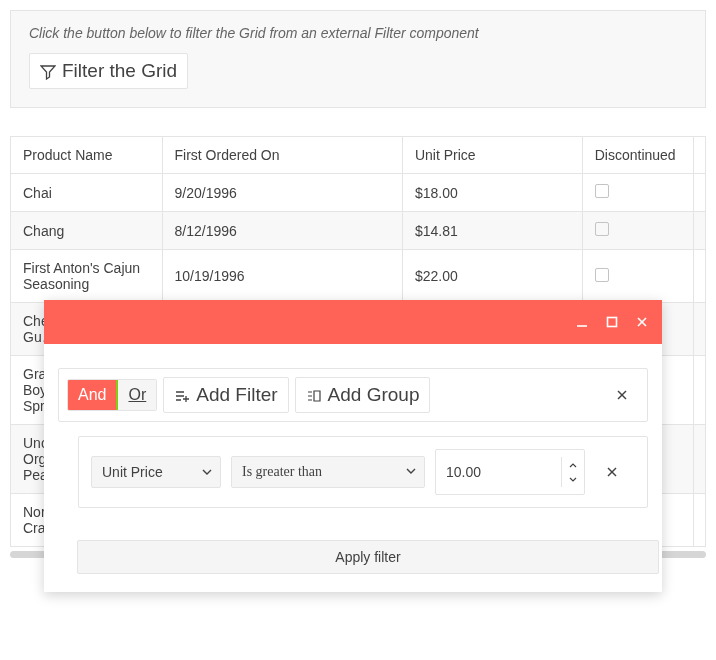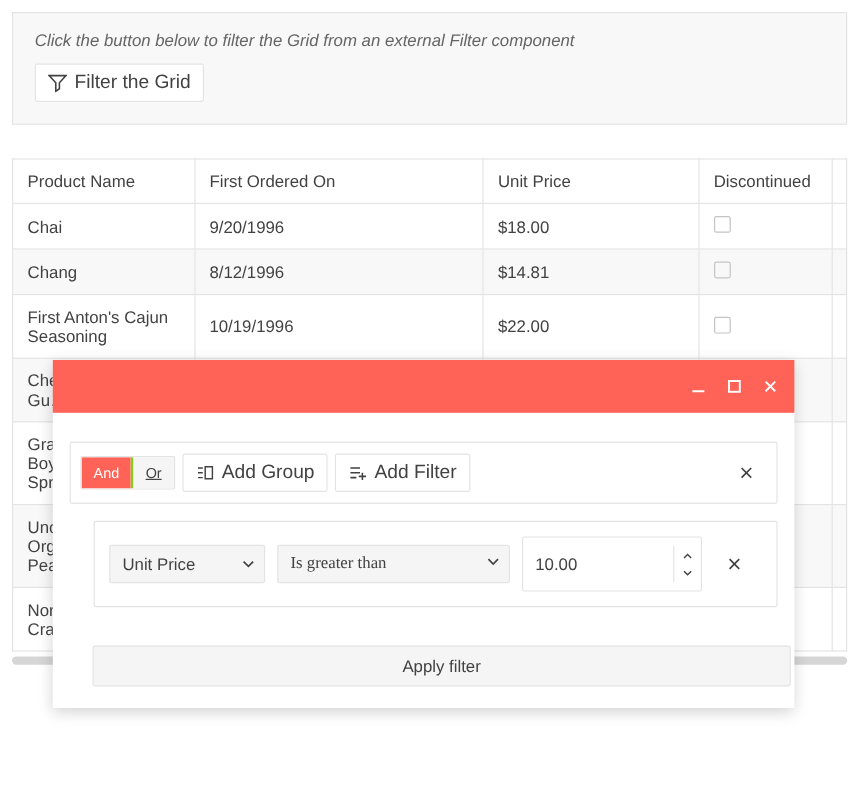--- a/index.html
+++ b/index.html
@@ -1,40 +1,40 @@
 <!DOCTYPE html>
 <html><head>
 <meta charset="utf-8">
 <style>
   * { box-sizing: border-box; }
   body { margin: 0; padding: 10px; font-family: -apple-system, BlinkMacSystemFont, "Segoe UI", sans-serif; font-size: 14px; color: #424242; }
   .card { border: 1px solid #e4e4e4; background: #f8f8f8; padding: 14px 18px 18px; margin-bottom: 28px; }
   .card em { font-style: italic; color: #656565; display: block; margin-bottom: 12px; }
-  .btn { display: inline-flex; align-items: center; gap: 6px; padding: 6px 10px; border: 1px solid #e4e4e4; background: #fff; cursor: pointer; font-size: 16px; color: #424242; border-radius: 2px; }
+  .btn { display: inline-flex; align-items: center; gap: 6px; padding: 6px 10px; border: 1px solid #e4e4e4; background: #fff; cursor: pointer; font-size: 19px; color: #424242; border-radius: 2px; }
   .icon { width: 16px; height: 16px; display: inline-block; }
   table { width: 100%; border-collapse: collapse; table-layout: fixed; }
   th, td { text-align: left; padding: 10px 12px; border: 1px solid #e4e4e4; vertical-align: middle; }
   th { font-weight: 400; background: #fff; }
   tbody tr:nth-child(even) td { background: #f8f8f8; }
   tbody tr:nth-child(odd) td { background: #fff; }
   .col-name { width: 150px; }
   .col-date { width: 238px; }
   .col-price { width: 178px; }
   .col-disc { width: 110px; }
   .col-extra { width: 12px; }
   .checkbox { width: 14px; height: 14px; border: 1px solid #c4c4c4; border-radius: 2px; display: inline-block; }
   .scrollbar { margin-top: 4px; height: 7px; background: #d6d6d6; border-radius: 4px; }
   .window { position: absolute; top: 300px; left: 44px; width: 618px; background: #fff; box-shadow: 0 3px 12px rgba(0,0,0,0.18); }
   .titlebar { height: 44px; background: #ff6358; display: flex; align-items: center; justify-content: flex-end; padding: 0 12px; gap: 14px; }
   .titlebar .wbtn { width: 16px; height: 16px; display: flex; align-items: center; justify-content: center; cursor: pointer; }
   .wbtn svg { stroke: #fff; }
   .window-body { padding: 24px 14px 18px; }
   .toolbar { display: flex; align-items: center; gap: 6px; border: 1px solid #e4e4e4; padding: 8px; border-radius: 2px; margin-bottom: 14px; }
   .seg { display: inline-flex; border: 1px solid #e4e4e4; border-radius: 2px; overflow: hidden; }
-  .seg button { border: none; padding: 6px 10px; font-size: 12px; cursor: pointer; background: #f5f5f5; color: #424242; }
+  .seg button { border: none; padding: 6px 10px; font-size: 16px; cursor: pointer; background: #f5f5f5; color: #424242; }
   .seg button.active { background: #ff6358; color: #fff; }
   .seg button + button { border-left: 2px solid #84cc16; text-decoration: underline; }
   .spacer { flex: 1; }
   .close-btn { width: 34px; height: 34px; display: flex; align-items: center; justify-content: center; cursor: pointer; }
   .filter-row { display: flex; align-items: center; gap: 10px; border: 1px solid #e4e4e4; padding: 12px; border-radius: 2px; margin-left: 20px; margin-bottom: 32px; }
   .dropdown { position: relative; display: flex; align-items: center; border: 1px solid #e4e4e4; background: #f5f5f5; padding: 0 28px 0 10px; height: 32px; border-radius: 2px; cursor: pointer; min-width: 130px; }
   .dropdown.op { min-width: 194px; font-family: Liberation Serif, serif; }
   .dropdown .caret { position: absolute; right: 8px; top: 50%; transform: translateY(-50%); }
   .num-input { display: flex; align-items: center; border: 1px solid #e4e4e4; background: #fff; height: 46px; border-radius: 2px; padding: 0 0 0 10px; width: 150px; }
   .num-input .val { flex: 1; }
@@ -149,32 +149,32 @@
   </div>
   <div class="window-body">
     <div class="toolbar">
       <div class="seg">
         <button class="active">And</button>
         <button>Or</button>
       </div>
       <button class="btn">
         <span class="icon">
           <svg viewBox="0 0 16 16" width="16" height="16">
-              <path d="M2 4h4M2 8h4M2 12h4M8 3h6v10h-6z" stroke="#424242" stroke-width="1.2" fill="none"></path>
-            </svg>
-        </span>
-        <span>Add Group</span>
+              <path d="M2 4h8M2 8h8M2 12h5M12 8v6M9 11h6" stroke="#424242" stroke-width="1.3" fill="none"></path>
+            </svg>
+        </span>
+        <span>Add Filter</span>
       </button>
       <button class="btn">
         <span class="icon">
           <svg viewBox="0 0 16 16" width="16" height="16">
-              <path d="M2 4h8M2 8h8M2 12h5M12 8v6M9 11h6" stroke="#424242" stroke-width="1.3" fill="none"></path>
-            </svg>
-        </span>
-        <span>Add Filter</span>
+              <path d="M2 4h4M2 8h4M2 12h4M8 3h6v10h-6z" stroke="#424242" stroke-width="1.2" fill="none"></path>
+            </svg>
+        </span>
+        <span>Add Group</span>
       </button>
       <div class="spacer"></div>
       <div class="close-btn">
         <svg width="14" height="14" viewBox="0 0 14 14">
             <line x1="3" y1="3" x2="11" y2="11" stroke="#424242" stroke-width="1.4"></line>
             <line x1="11" y1="3" x2="3" y2="11" stroke="#424242" stroke-width="1.4"></line>
           </svg>
       </div>
     </div>
 

